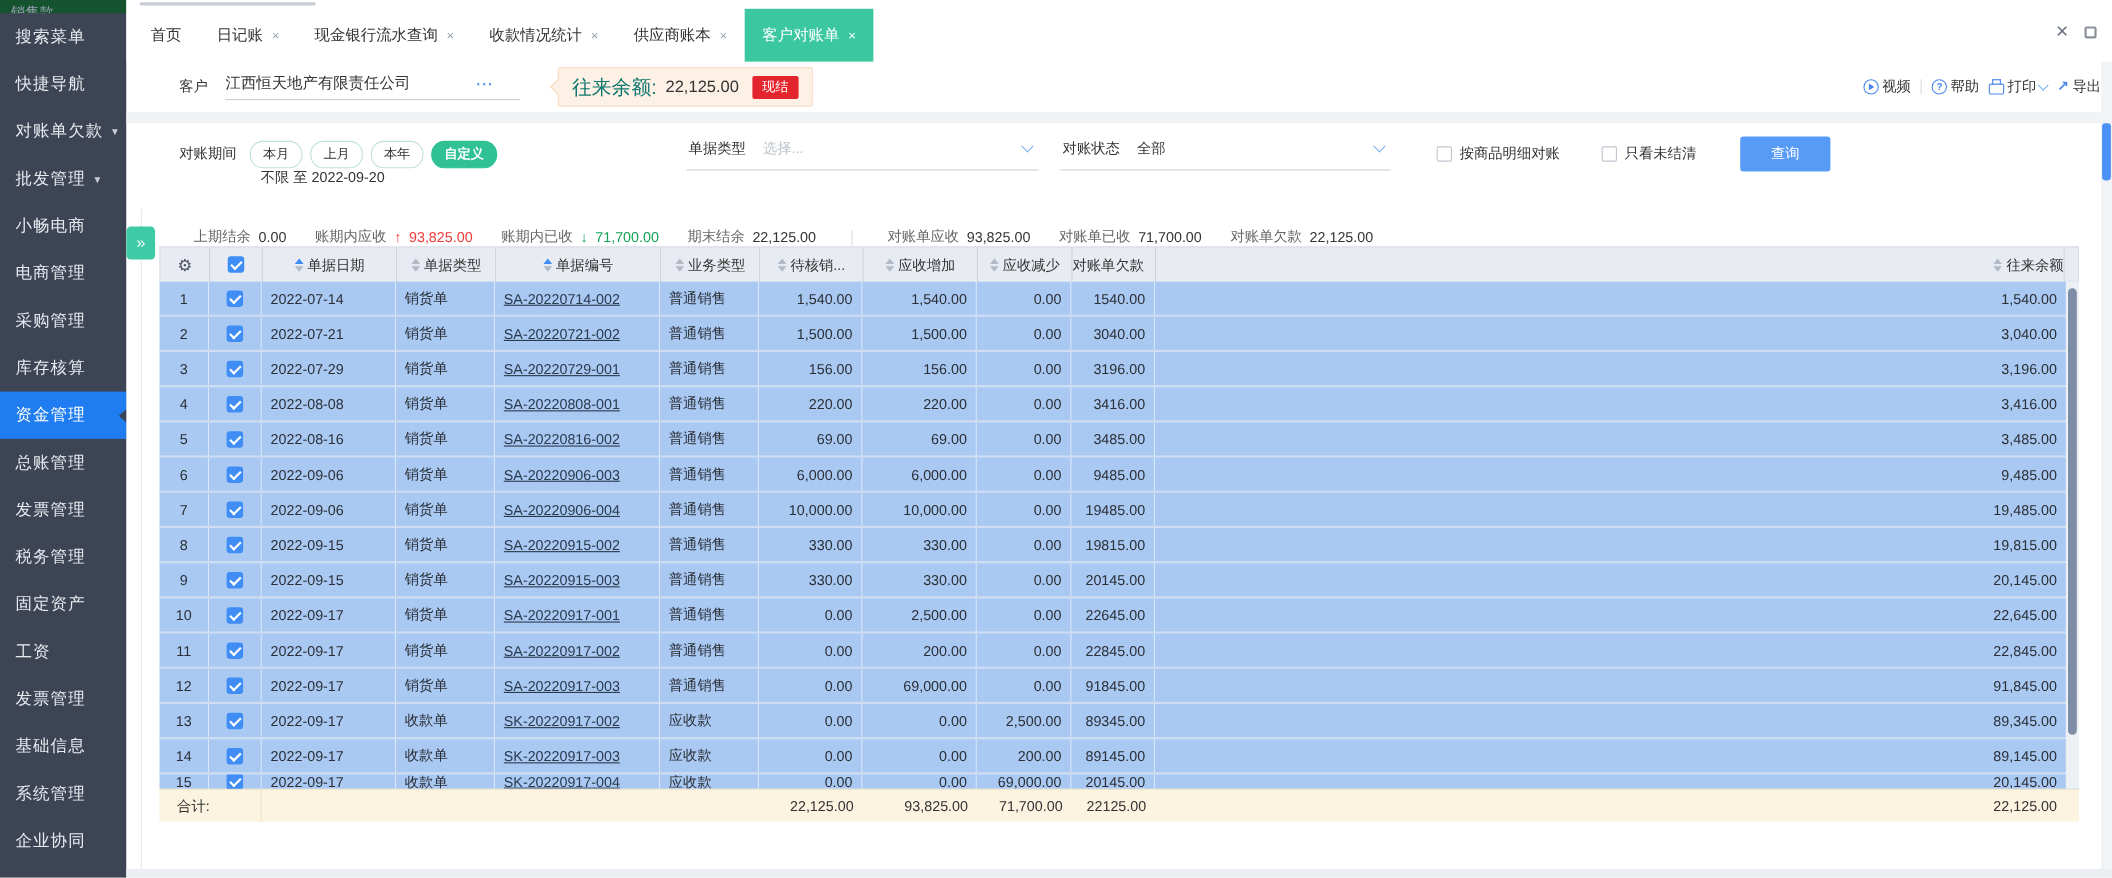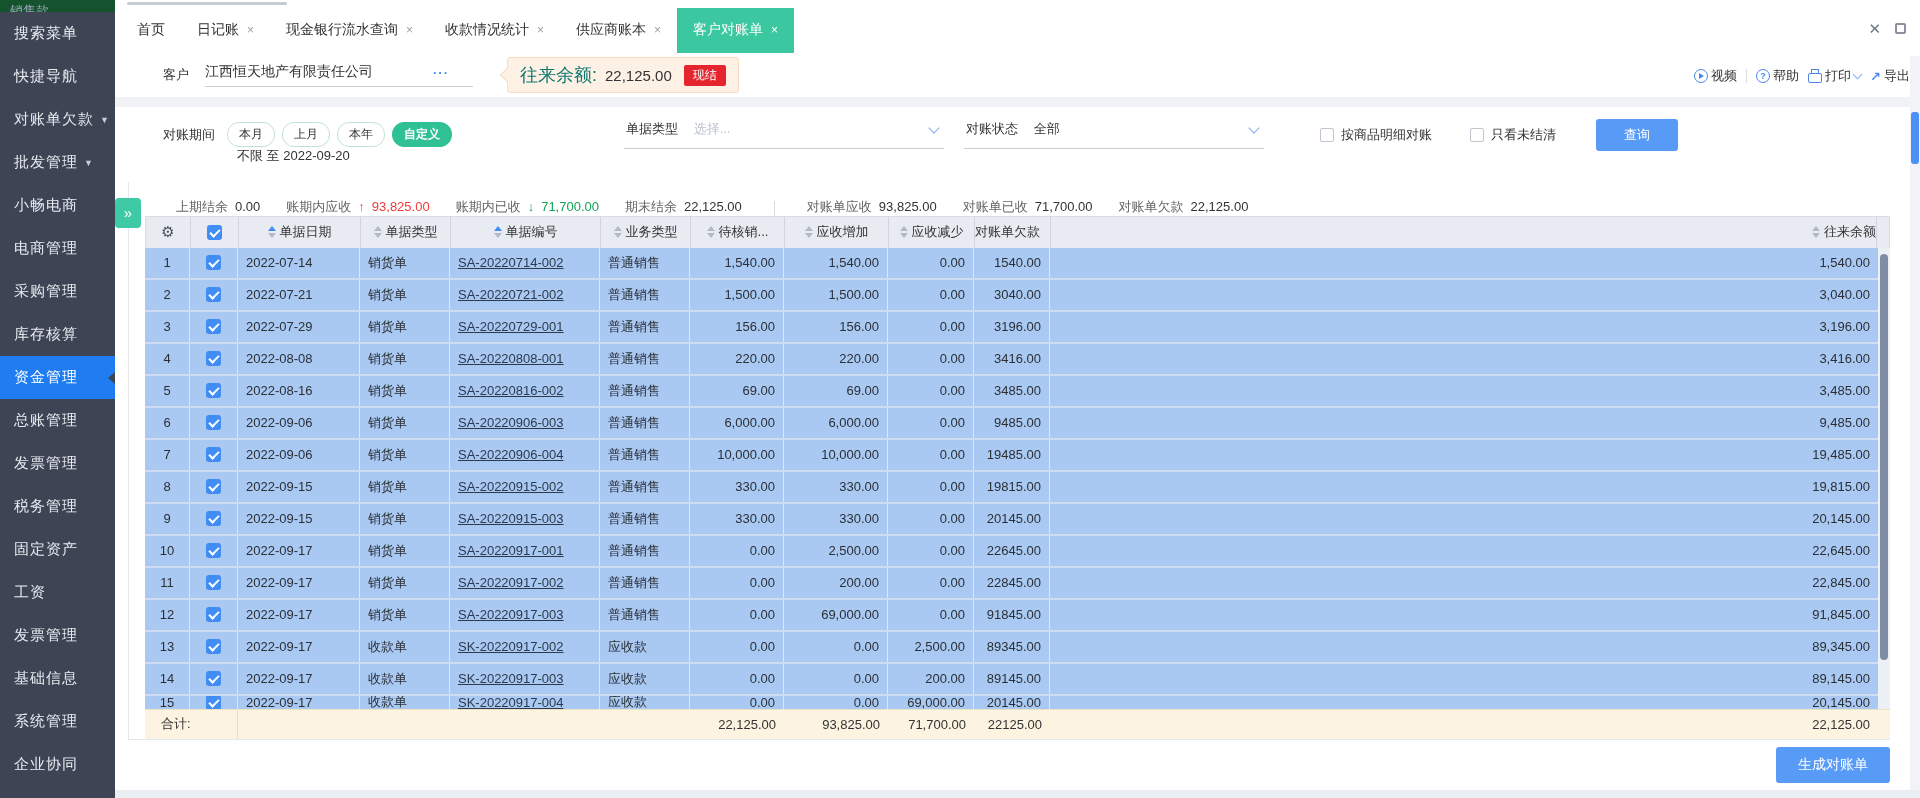--- a/index.html
+++ b/index.html
@@ -69,21 +69,21 @@
   .f-line1{display:flex;align-items:center}
   .f-label{color:#333;margin-right:12px;flex:none}
   .pill{border:1px solid #bfe3d4;border-radius:12px;padding:3px 11px;font-size:12px;color:#333;margin-right:7px;cursor:pointer;background:#fff}
   .pill.active{background:#2fc093;border-color:#2fc093;color:#fff;font-weight:bold}
   .f-range{position:absolute;left:122px;top:40px;color:#333;font-size:13px}
   .f-select{display:flex;align-items:center;justify-content:space-between;border-bottom:1px solid #c8cdd6;
     padding:0 6px 10px 2px;cursor:pointer}
   .f-doc{width:320px;margin-left:165px}
   .f-status{width:300px;margin-left:20px}
   .placeholder{color:#bcc2cc}
-  .f-checks{display:flex;align-items:center;margin-left:56px;gap:38px}
+  .f-checks{display:flex;align-items:center;margin-left:42px;gap:38px}
   .fcheck{display:flex;align-items:center;gap:7px;cursor:pointer}
   .box{width:14px;height:14px;border:1px solid #c0c6cf;border-radius:2px;background:#fff;flex:none}
   .btn{background:#589bf7;color:#fff;border:none;border-radius:3px;font-size:13px;cursor:pointer;font-family:inherit}
   .btn-search{padding:7px 28px;margin-left:40px}
 
   
   .panel{flex:1;position:relative;margin:12px 30px 0 13px;border-left:1px solid #e4e7ed}
   .expand-btn{position:absolute;left:-14px;top:16px;width:26px;height:30px;background:#3ecaa5;color:#fff;
     border:none;border-radius:4px;font-size:15px;cursor:pointer;line-height:28px}
   .summary{height:34px;display:flex;align-items:flex-end;padding-left:47px;gap:26px}
@@ -816,22 +816,19 @@
           <span class="td c-inc num">93,825.00</span>
           <span class="td c-dec num">71,700.00</span>
           <span class="td c-owed num">22125.00</span>
           <span class="td c-fill"></span>
           <span class="td c-bal num">22,125.00</span>
           <span class="td c-sb"></span>
         </div>
       </div>
     </div>
 
-    <div class="footer">
-      <button class="btn btn-generate">生成对账单</button>
-    </div>
     <div class="bottomstrip"></div>
 
     <div class="page-scroll">
       <div class="pthumb"></div>
     </div>
   </main>
 </div>
 
 </body></html>

